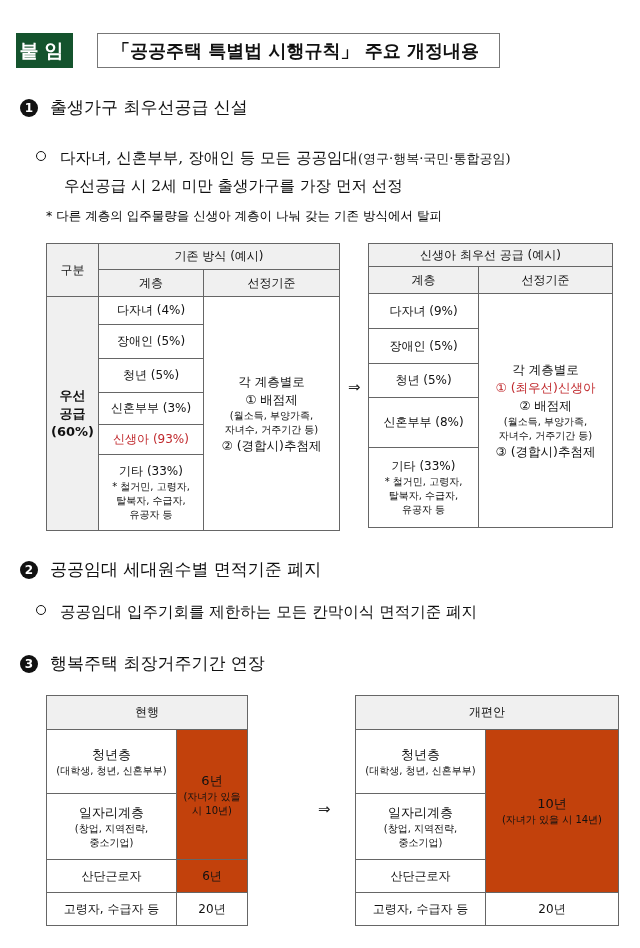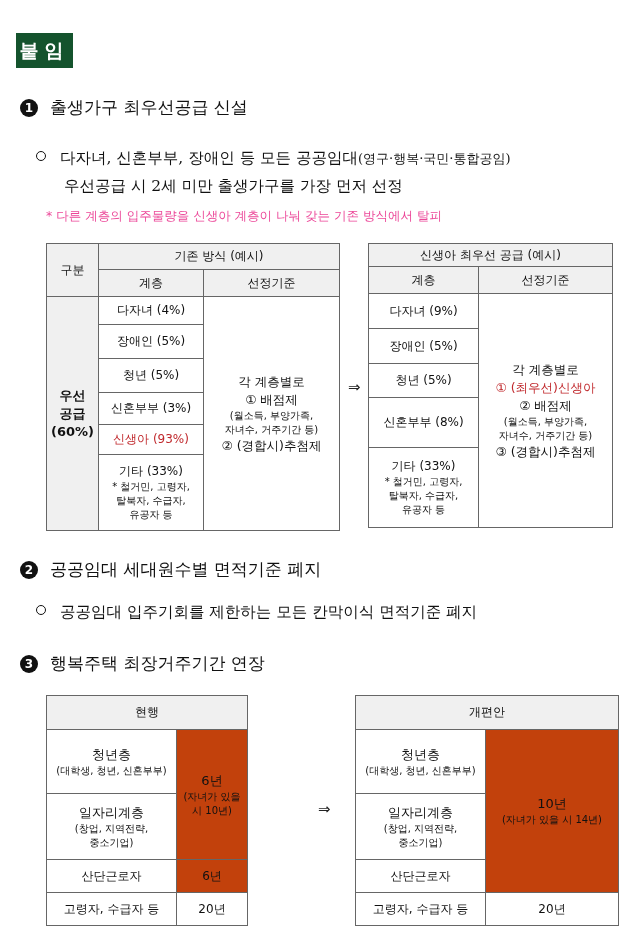--- a/index.html
+++ b/index.html
@@ -12,37 +12,38 @@
   .title-box { margin-left: 24px; flex: 1; border: 1px solid #777; display: flex; align-items: center;
                padding-left: 14px; font-weight: bold; font-size: 18px; }
 
   .sec-head { position: absolute; left: 20px; font-family: "DejaVu Serif", "Liberation Serif", serif; font-size: 17px; display: flex; align-items: center; }
   .num-badge { width: 18px; height: 18px; border-radius: 50%; background: #111; color: #fff; font-size: 12px; font-weight: bold;
                display: inline-flex; align-items: center; justify-content: center; margin-right: 12px; font-family: "DejaVu Sans", sans-serif; }
   .bullet-line { position: absolute; left: 36px; font-family: "DejaVu Serif", "Liberation Serif", serif; font-size: 15.5px; white-space: nowrap; }
   .bullet-line .circ { display: inline-block; width: 10px; height: 10px; border: 1.3px solid #111; border-radius: 50%; margin-right: 14px; vertical-align: 2px; }
   .bullet-line .small { font-size: 13px; }
   .cont-line { position: absolute; left: 64px; font-family: "DejaVu Serif", "Liberation Serif", serif; font-size: 15.5px; white-space: nowrap; }
-  .note { position: absolute; left: 46px; top: 208px; font-size: 12.5px; color: #ec4899; white-space: nowrap; }
+  .note { position: absolute; left: 46px; top: 208px; font-size: 12.5px; color: #000000; white-space: nowrap; }
 
   table { border-collapse: collapse; position: absolute; font-size: 12px; }
   td, th { border: 1px solid #666; text-align: center; vertical-align: middle; font-weight: normal; }
   th { background: #f0f0f0; font-weight: normal; }
   .red { color: #c0282c; }
   .tiny { font-size: 10px; line-height: 14px; }
 
   .arrow { position: absolute; font-size: 15px; color: #222; }
   .peach { background: #c2410c; }
   .gray-label { background: #f0f0f0; font-weight: bold; }
 </style>
 </head>
 <body>
 
 <div class="title-row">
   <div class="tag">붙임</div>
+  <div class="title-box">「공공주택 특별법 시행규칙」 주요 개정내용</div>
 </div>
 
 <div class="sec-head" style="top:96px;">
   <span class="num-badge">1</span>
   <span>출생가구 최우선공급 신설</span>
 </div>
 <div class="bullet-line" style="top:148px;">
   <span class="circ"></span><span>다자녀, 신혼부부, 장애인 등 모든 공공임대</span><span class="small">(영구·행복·국민·통합공임)</span>
 </div>
 <div class="cont-line" style="top:176px;">우선공급 시 2세 미만 출생가구를 가장 먼저 선정</div>

